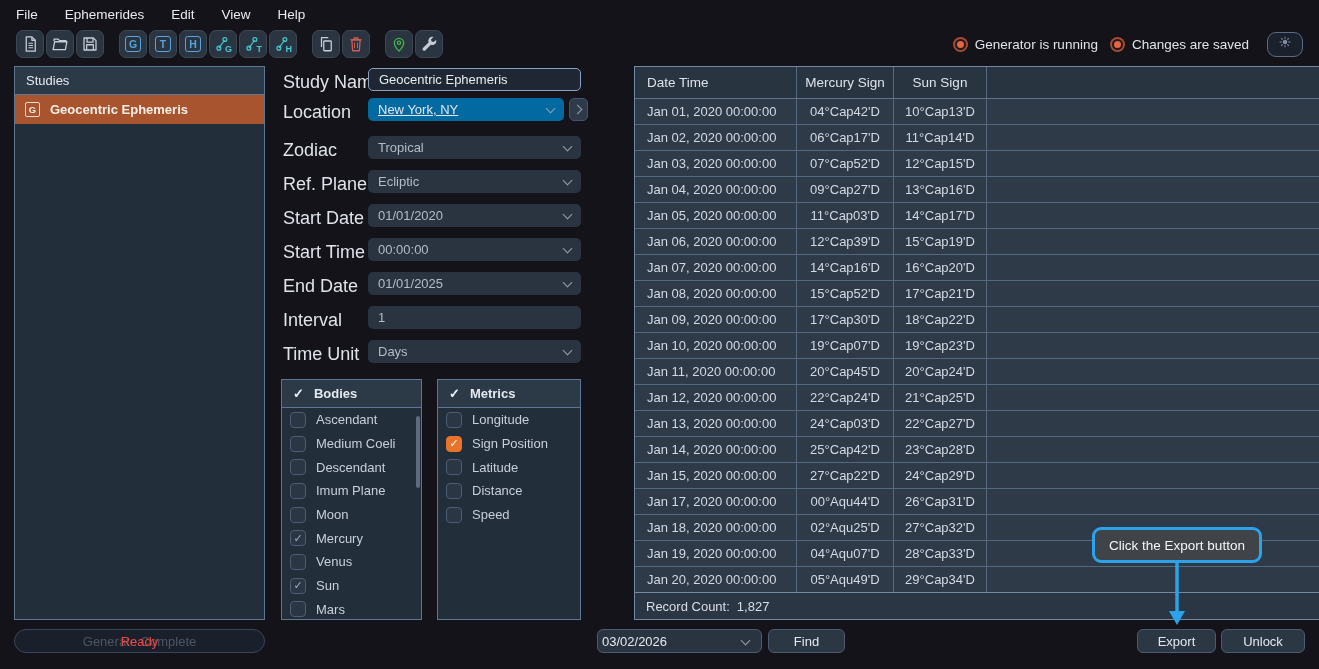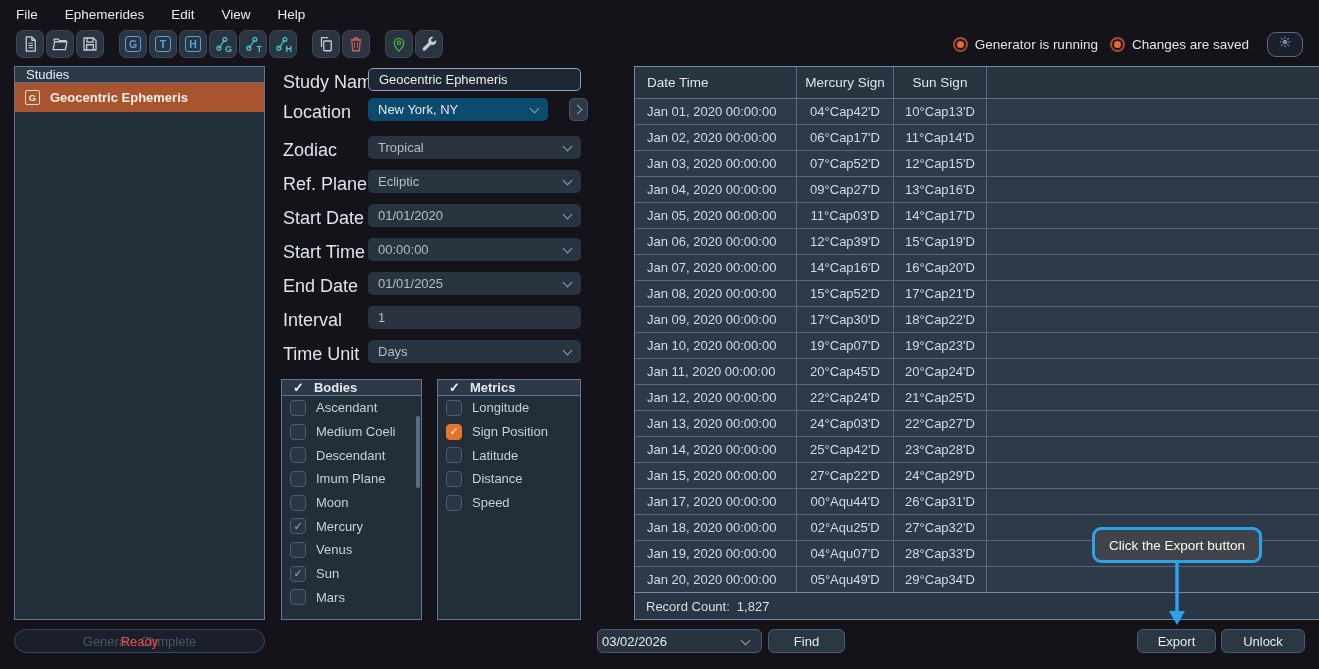--- a/index.html
+++ b/index.html
@@ -23,21 +23,21 @@
   
   #statusbar { position:absolute; right:16px; top:29px; height:30px; display:flex; align-items:center; gap:14px; }
   .status-group { display:flex; align-items:center; gap:9px; }
   .status-dot { width:11px; height:11px; border-radius:50%; background:#e4673f; border:2px solid #1c1b22; box-shadow:0 0 0 2px #a84b2d; }
   .status-text { font-size:13.5px; color:#dfe3ea; }
   #theme-btn { width:36px; height:25px; margin-left:4px; border-radius:9px; border:1.5px solid #5c6b80; background:#1b212c;
           display:flex; align-items:center; justify-content:center; }
 
   
   .panel { position:absolute; background:#232e3b; border:1px solid #5e7694; }
-  .panel-head { height:16px; background:#2c3947; border-bottom:1px solid #5e7694; display:flex; align-items:center;
+  .panel-head { height:28px; background:#2c3947; border-bottom:1px solid #5e7694; display:flex; align-items:center;
           padding-left:11px; font-size:13px; color:#e4e9ef;text-align:center; }
 
   
   #studies-panel { left:14px; top:66px; width:251px; height:554px; }
   .study-item { height:29px; display:flex; align-items:center; gap:10px; padding-left:10px; font-size:13px; }
   .study-item.selected { background:#a8552f; color:#f4efe9; font-weight:bold; }
   .study-glyph { width:15px; height:15px; border:1px solid #e4dcd3; border-radius:2px; font-size:9.5px; font-weight:bold;
           display:flex; align-items:center; justify-content:center; color:#f0e9e2; }
   .vscroll { position:absolute; width:4px; border-radius:2px; background:#5b6b80; }
 
@@ -49,21 +49,21 @@
   #generate-overlay { color:#ef4444; }
 
   
   .form-row { position:absolute; left:283px; width:298px; height:23px; }
   .form-label { position:absolute; left:0; top:4px; font-size:18px; color:#dee3ea; }
   .fctl { position:absolute; left:85px; top:0; width:213px; height:23px; border-radius:5px; background:#2a3441;
           font-size:13px; color:#b2bcc9; display:flex; align-items:center; padding-left:10px; }
   .fctl .chev { position:absolute; right:10px; top:7px; width:7px; height:7px; border-right:1.5px solid #8fa0b3;
           border-bottom:1.5px solid #8fa0b3; transform:rotate(45deg); }
   .fctl.input-focused { background:#1e2733; border:1px solid #8ba0b9; color:#e8ecf1; }
-  .fctl.light { background:#0c4a6e; color:#e0e6ec; width:180px; }
+  .fctl.light { background:#0369a1; color:#e0e6ec; width:196px;text-decoration:underline; }
   .side-btn { position:absolute; left:286px; top:0; width:19px; height:23px; border-radius:5px; background:#2f3a48;
           border:1px solid #46536a; }
   .side-btn .chev-r { position:absolute; left:4px; top:7px; width:7px; height:7px; border-right:1.5px solid #8fa0b3;
           border-top:1.5px solid #8fa0b3; transform:rotate(45deg); }
 
   
   #bodies-panel  { left:281px; top:379px; width:141px; height:241px; overflow:hidden; }
   #metrics-panel { left:437px; top:379px; width:144px; height:241px; overflow:hidden; }
   .check-head { gap:10px; font-weight:bold; display:flex; }
   .check-head .hd-check { color:#eef1f5; font-size:13px; }

